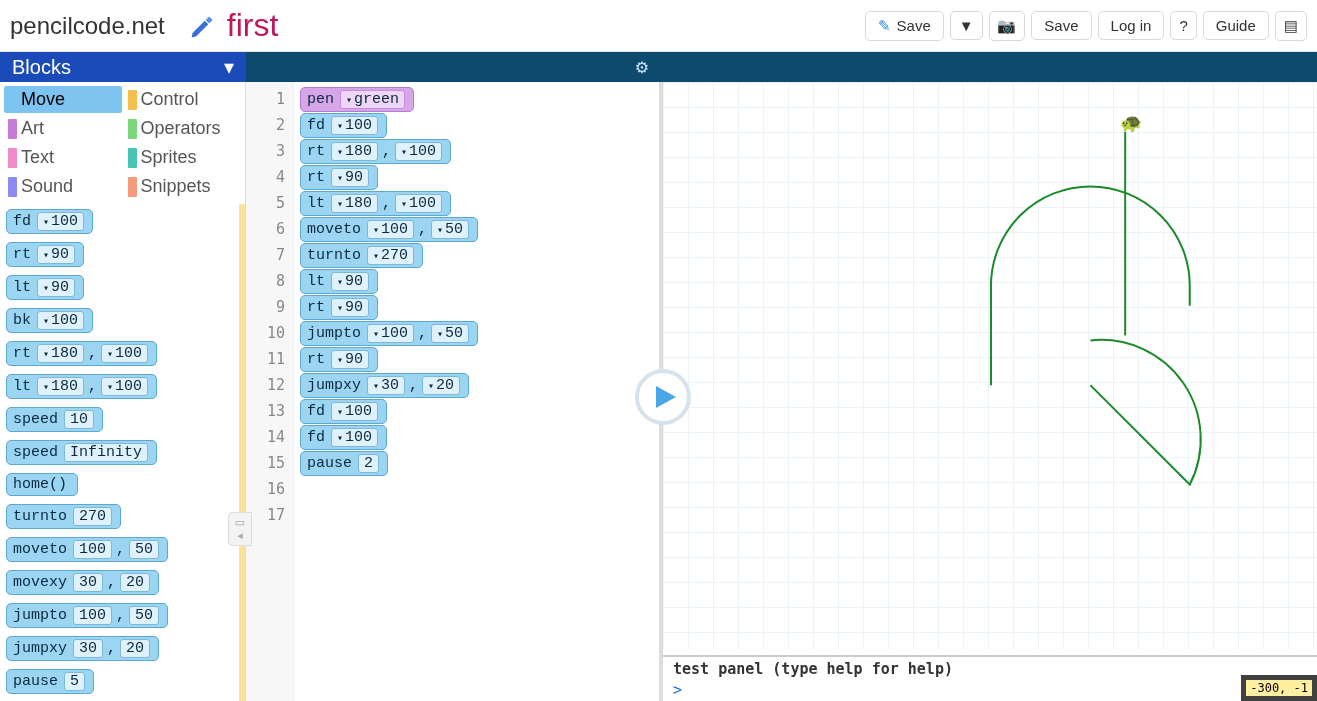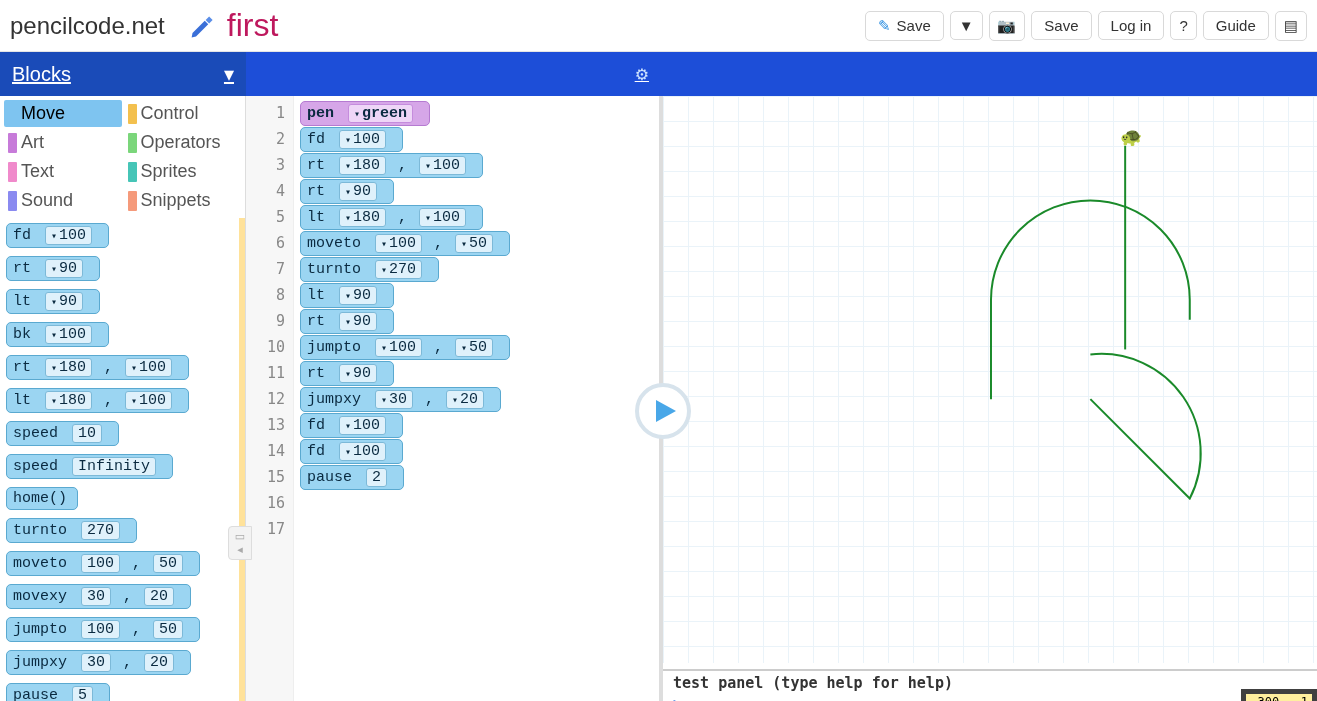--- a/index.html
+++ b/index.html
@@ -9,41 +9,41 @@
 .topbar { display: flex; align-items: center; height: 52px; padding: 0 10px; border-bottom: 1px solid #e5e5e5; }
 .logo-text { font-size: 24px; font-weight: 300; color: #333; margin-right: 24px; }
 .logo-icon { width: 28px; height: 28px; margin-right: 10px; }
 .docname { font-size: 32px; font-weight: 300; color: #be185d; }
 .top-spacer { flex: 1; }
 .tbtn { border: 1px solid #d9d9d9; background: #fff; border-radius: 5px; padding: 5px 12px; margin-left: 6px; color: #333; font-size: 15px; display: inline-flex; align-items: center; gap: 6px; cursor: pointer; }
 .tbtn.small { padding: 5px 8px; }
 .pencil-ico { color: #2a8de0; }
 
 
-.bluebar { display: flex; height: 44px; background: #1d4ed8; color: #fff; text-decoration: underline; }
+.bluebar { display: flex; height: 30px; background: #0c4a6e; color: #fff; }
 .bluebar .blocks-hdr { width: 246px; background: #1a4bb8; display: flex; align-items: center; padding: 0 12px; font-size: 20px; justify-content: space-between; }
 .bluebar .mid { flex: 0 0 413px; display: flex; justify-content: flex-end; align-items: center; padding-right: 10px; }
 .bluebar .out-hdr { flex: 1; display: flex; align-items: center; padding-left: 14px; color: #cfe4ff; font-size: 22px; font-weight: 300; border-left: 4px solid #fff; }
 .gear { color: #cfe4ff; font-size: 16px; }
 
 
 .main { display: flex; height: 619px; }
 .palette { width: 246px; border-right: 1px solid #ddd; display: flex; flex-direction: column; }
 .categories { display: grid; grid-template-columns: 1fr 1fr; padding: 4px; gap: 2px; }
 .cat { display: flex; align-items: center; gap: 4px; padding: 3px 4px; font-size: 18px; color: #555; cursor: pointer; border-radius: 2px; }
 .cat.sel { background: #7ec4f0; color: #000; }
 .cat .swatch { width: 9px; height: 20px; border-radius: 1px; }
 .blocks-list { flex: 1; overflow: hidden; padding: 5px 6px; background: #fff; border-right: 6px solid #ffe29a; position: relative; }
 
 
 .pill { display: inline-flex; align-items: center; background: #9bd5f2; border: 1px solid #5aa9d0; border-radius: 5px; padding: 2px 6px; font-family: "Consolas","Courier New",monospace; font-size: 15px; color: #0a2a40; margin-bottom: 8px; cursor: grab; white-space: nowrap; }
 .pill .kw { margin-right: 4px; }
-.pill .arg { background: #dff1fb; border: 1px solid #7cb9d8; border-radius: 3px; padding: 0 5px; margin: 0 10px; }
+.pill .arg { background: #dff1fb; border: 1px solid #7cb9d8; border-radius: 3px; padding: 0 5px; margin: 0 2px; }
 .pill .tri { font-size: 10px; margin-right: 2px; }
-.pill.purple { background: #d6a6e8; border-color: #b57ad1; font-weight: bold; }
+.pill.purple { background: #d6a6e8; border-color: #b57ad1; }
 .pill.purple .arg { background: #eed6f7; border-color: #c58cdd; }
 .comma { margin: 0 2px; }
 
 
 .editor { width: 413px; background: #fff; display: flex; position: relative; }
 .gutter { width: 48px; background: #f7f7f7; border-right: 1px solid #eee; text-align: right; padding: 4px 8px 0 0; font-family: Consolas,monospace; font-size: 15px; color: #888; }
 .gutter div { height: 26px; line-height: 26px; }
 .code { flex: 1; padding: 4px 0 0 6px; position: relative; }
 .code .line { height: 26px; display: flex; align-items: center; }
 .code .pill { margin-bottom: 0; }

